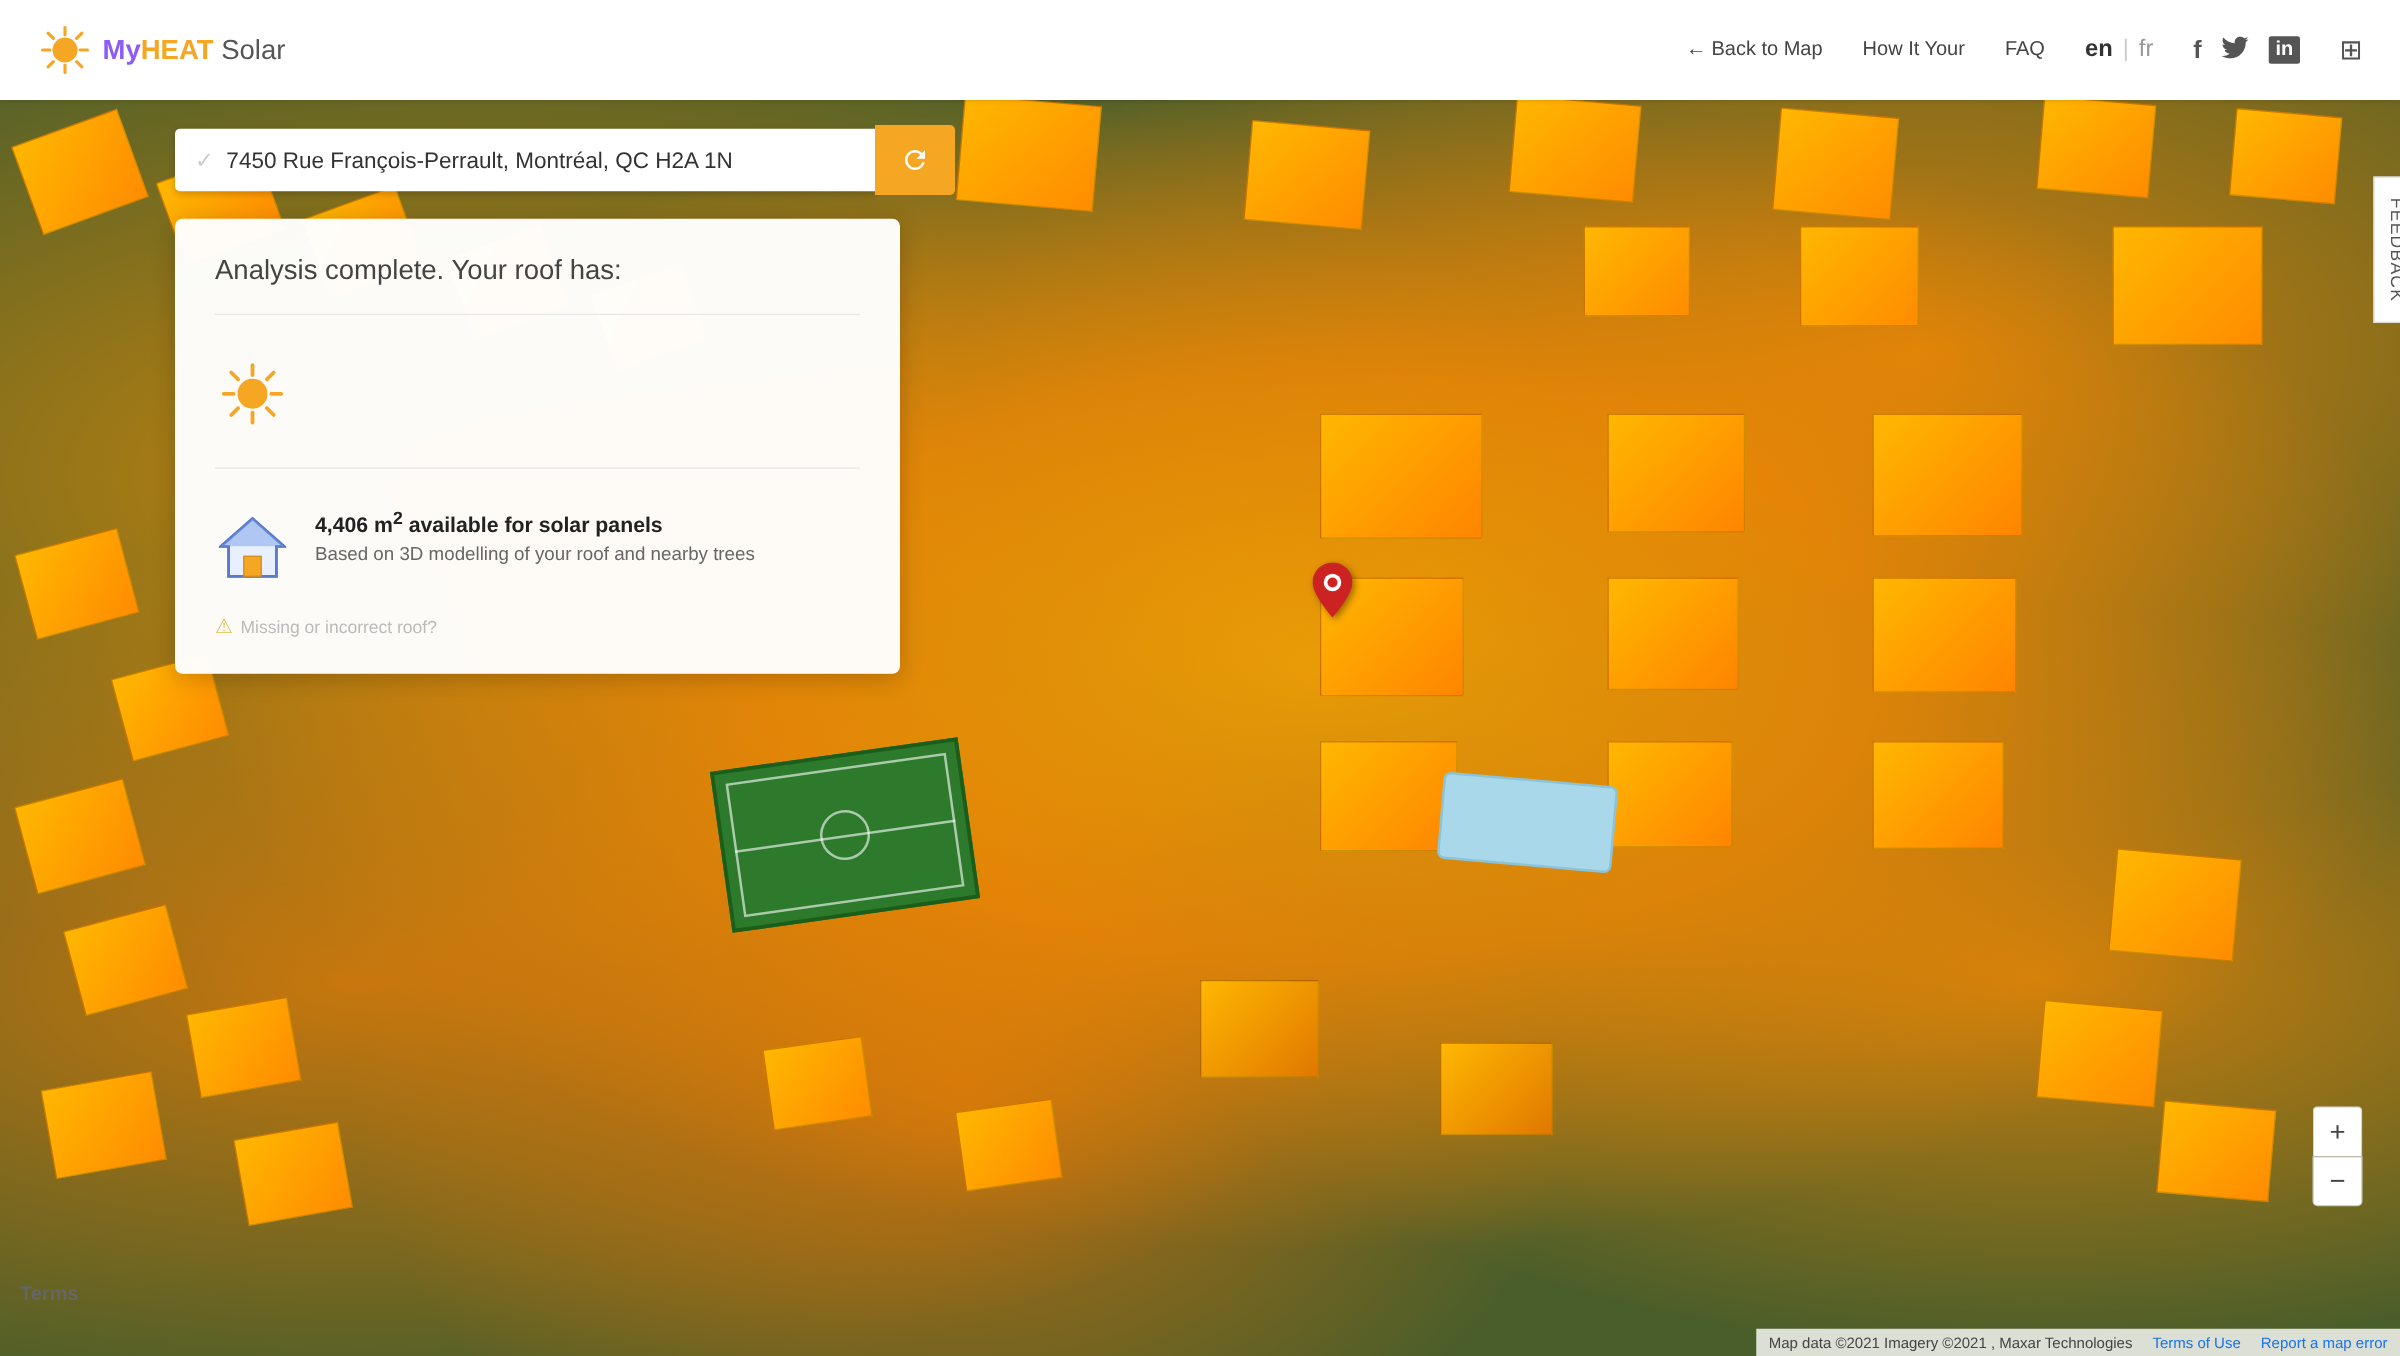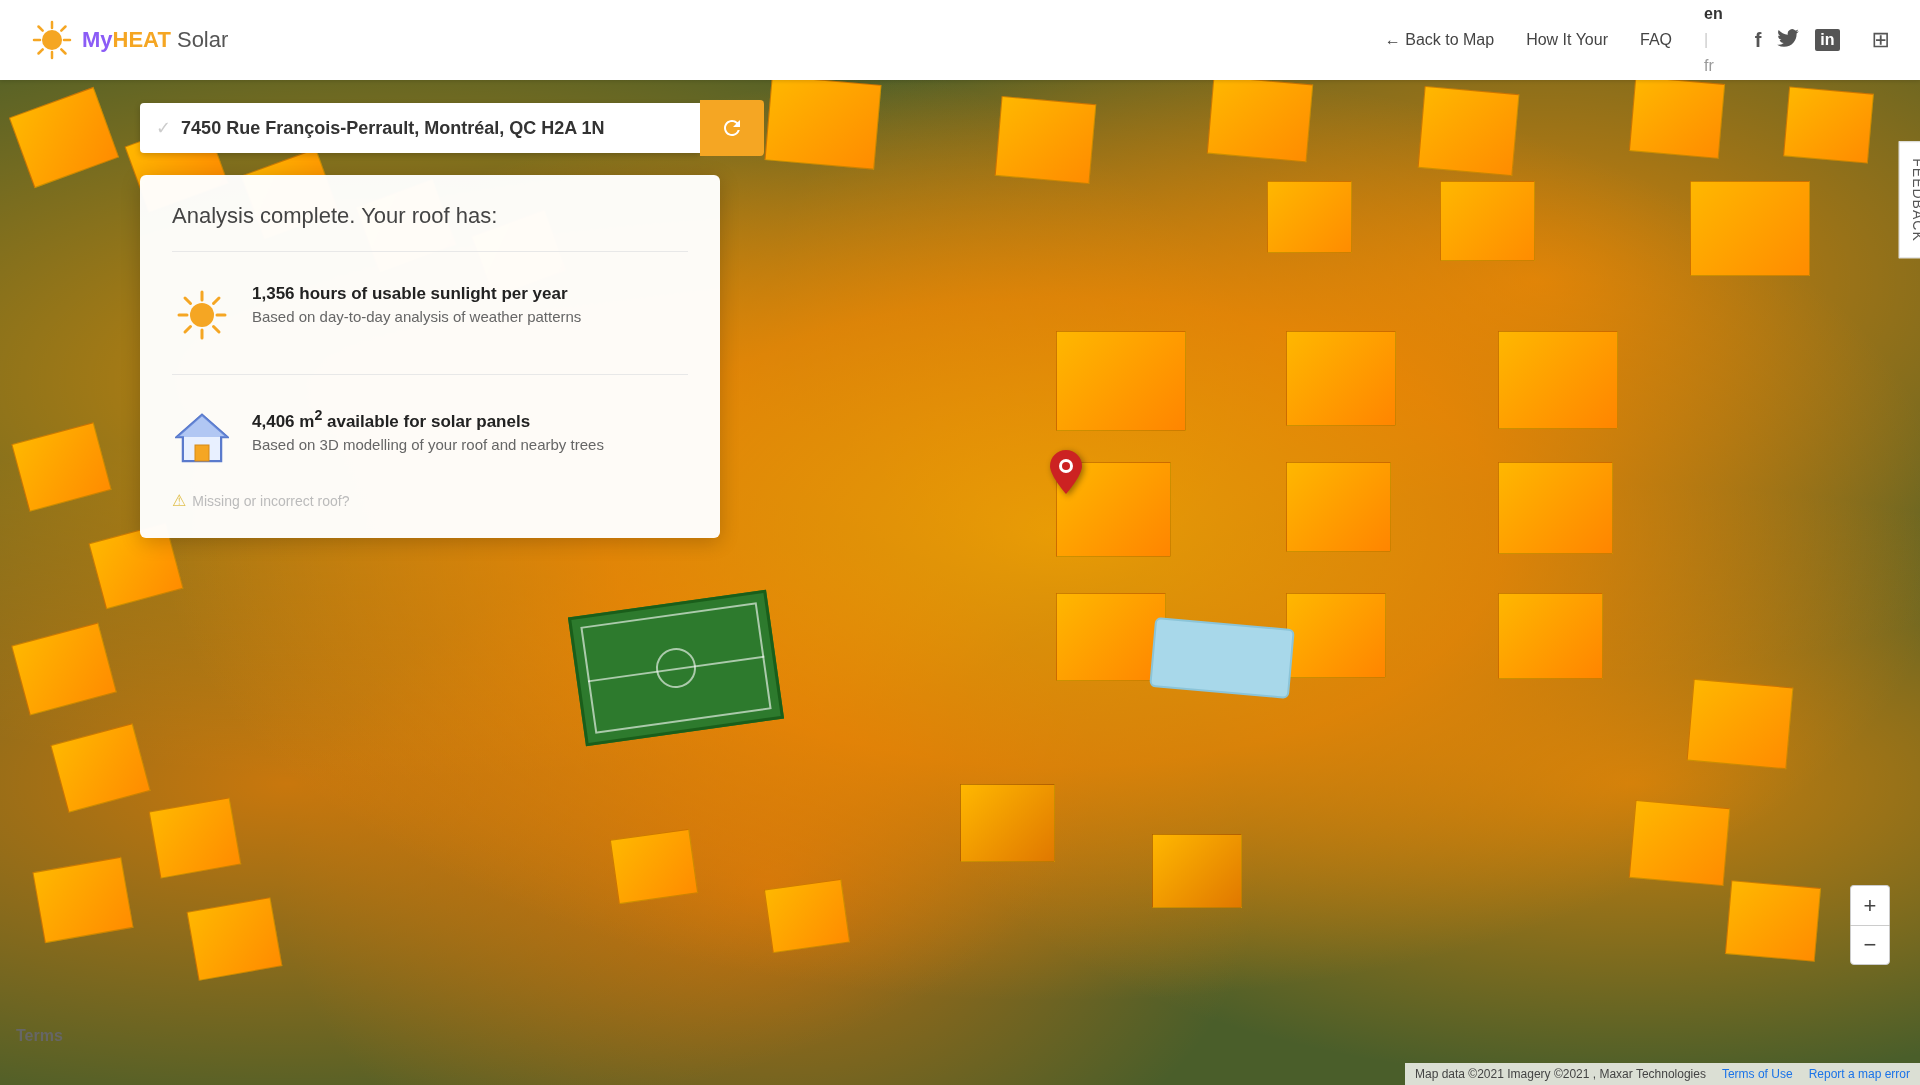--- a/index.html
+++ b/index.html
@@ -39,21 +39,21 @@
     }
     .nav-link {
       font-size: 16px;
       color: #444;
       text-decoration: none;
       cursor: pointer;
       display: flex;
       align-items: center;
       gap: 6px;
     }
-    .lang-area { display: flex; gap: 8px; font-size: 16px; flex-direction: column; }
+    .lang-area { display: flex; gap: 8px; font-size: 19px; }
     .lang-active { font-weight: 700; color: #333; }
     .lang-inactive { color: #999; cursor: pointer; }
     .social-icons { display: flex; gap: 16px; align-items: center; }
     .social-icon { font-size: 18px; color: #555; cursor: pointer; }
     .grid-icon { font-size: 22px; color: #555; cursor: pointer; }
 
     
     #map-bg {
       position: absolute;
       top: 80px; left: 0; right: 0; bottom: 0;
@@ -102,21 +102,20 @@
       width: 560px;
       box-shadow: 0 2px 6px rgba(0,0,0,0.2);
     }
     .check-icon { color: #ccc; font-size: 18px; }
     #address-text {
       font-size: 18px;
       color: #333;
       white-space: nowrap;
       overflow: hidden;
       text-overflow: ellipsis;
-      font-weight: bold;
     }
     #refresh-btn {
       background: #f5a623;
       border: none;
       border-radius: 0 4px 4px 0;
       padding: 0 20px;
       height: 56px;
       cursor: pointer;
       display: flex;
       align-items: center;
@@ -414,24 +413,20 @@
           <line x1="27" y1="42" x2="27" y2="50"></line>
           <line x1="4" y1="27" x2="12" y2="27"></line>
           <line x1="42" y1="27" x2="50" y2="27"></line>
           <line x1="10" y1="10" x2="15.5" y2="15.5"></line>
           <line x1="38.5" y1="38.5" x2="44" y2="44"></line>
           <line x1="44" y1="10" x2="38.5" y2="15.5"></line>
           <line x1="15.5" y1="38.5" x2="10" y2="44"></line>
         </g>
       </svg>
     </div>
-    <div class="stat-content">
-      <div class="stat-main">1,356 hours of usable sunlight per year</div>
-      <div class="stat-sub">Based on day-to-day analysis of weather patterns</div>
-    </div>
   </div>
 
   <hr class="divider">
 
   <div class="stat-row">
     <div class="stat-icon-wrap">
 
       <svg class="house-svg" viewBox="0 0 54 54" xmlns="http://www.w3.org/2000/svg">
 
         <polygon points="27,4 52,26 46,26 46,50 8,50 8,26 2,26" fill="none" stroke="#5a7acc" stroke-width="2.5"></polygon>

